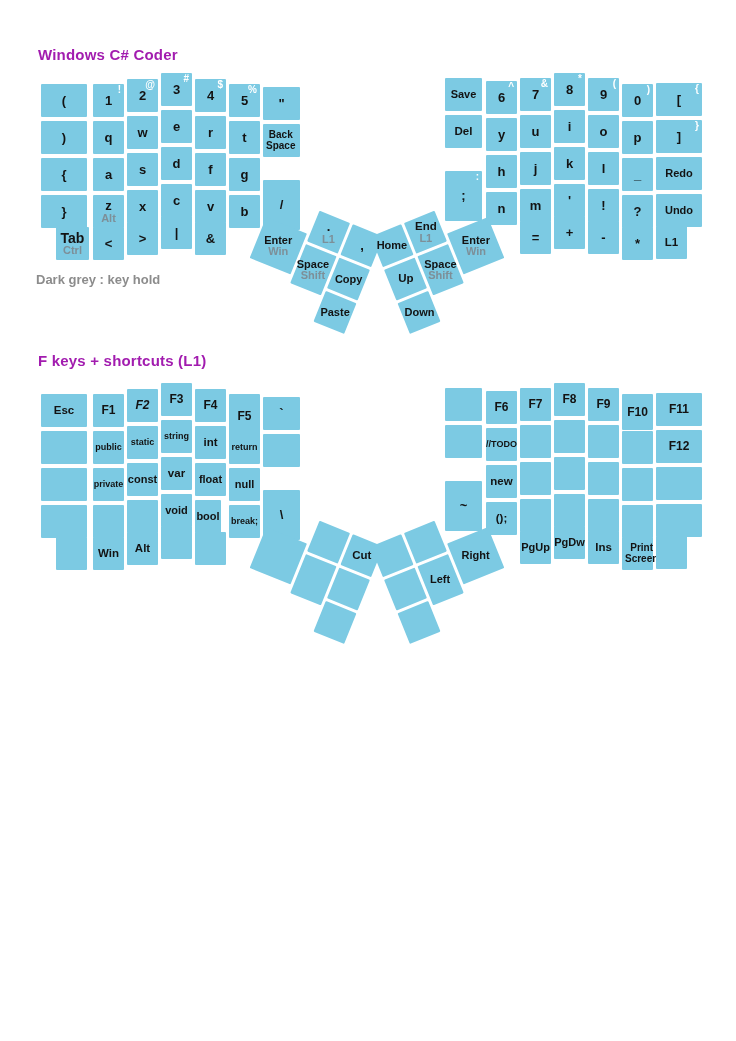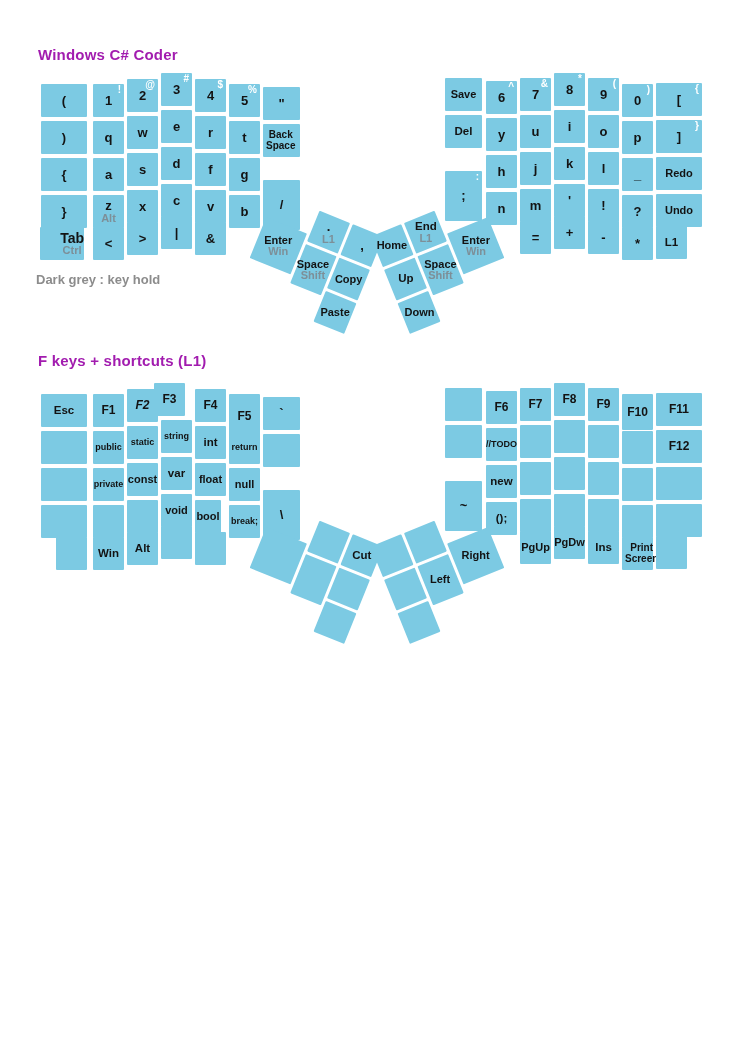--- a/index.html
+++ b/index.html
@@ -62,21 +62,21 @@
     <div class="key" style="left: 41px; top: 158px; width: 46px; height: 33px;">
       <div class="lbl">
         <span class="tap" style="font-size: 13px;">{</span>
       </div>
     </div>
     <div class="key" style="left: 41px; top: 195px; width: 46px; height: 33px;">
       <div class="lbl">
         <span class="tap" style="font-size: 13px;">}</span>
       </div>
     </div>
-    <div class="key" style="left: 40px; top: 227px; width: 44px; height: 33px; justify-content: flex-end;">
+    <div class="key" style="left: 56px; top: 227px; width: 33px; height: 33px;">
       <div class="lbl">
         <span class="tap" style="font-size: 14px;">Tab</span>
         <span class="hold">Ctrl</span>
       </div>
     </div>
     <div class="key" style="left: 93px; top: 84px; width: 31px; height: 33px;">
       <span class="shift">!</span>
       <div class="lbl">
         <span class="tap" style="font-size: 13px;">1</span>
       </div>
@@ -499,21 +499,21 @@
       <div class="lbl">
         <span class="tap" style="font-size: 11px;">const</span>
       </div>
     </div>
     <div class="key" style="left: 127px; top: 500px; width: 31px; height: 33px;"></div>
     <div class="key" style="left: 127px; top: 532px; width: 31px; height: 33px;">
       <div class="lbl">
         <span class="tap" style="font-size: 11.5px;">Alt</span>
       </div>
     </div>
-    <div class="key" style="left: 154px; top: 383px; width: 31px; height: 33px;">
+    <div class="key" style="left: 161px; top: 383px; width: 31px; height: 33px;">
       <div class="lbl">
         <span class="tap" style="font-size: 12px;">F3</span>
       </div>
     </div>
     <div class="key" style="left: 161px; top: 420px; width: 31px; height: 33px;">
       <div class="lbl">
         <span class="tap" style="font-size: 9px;">string</span>
       </div>
     </div>
     <div class="key" style="left: 161px; top: 457px; width: 31px; height: 33px;">

